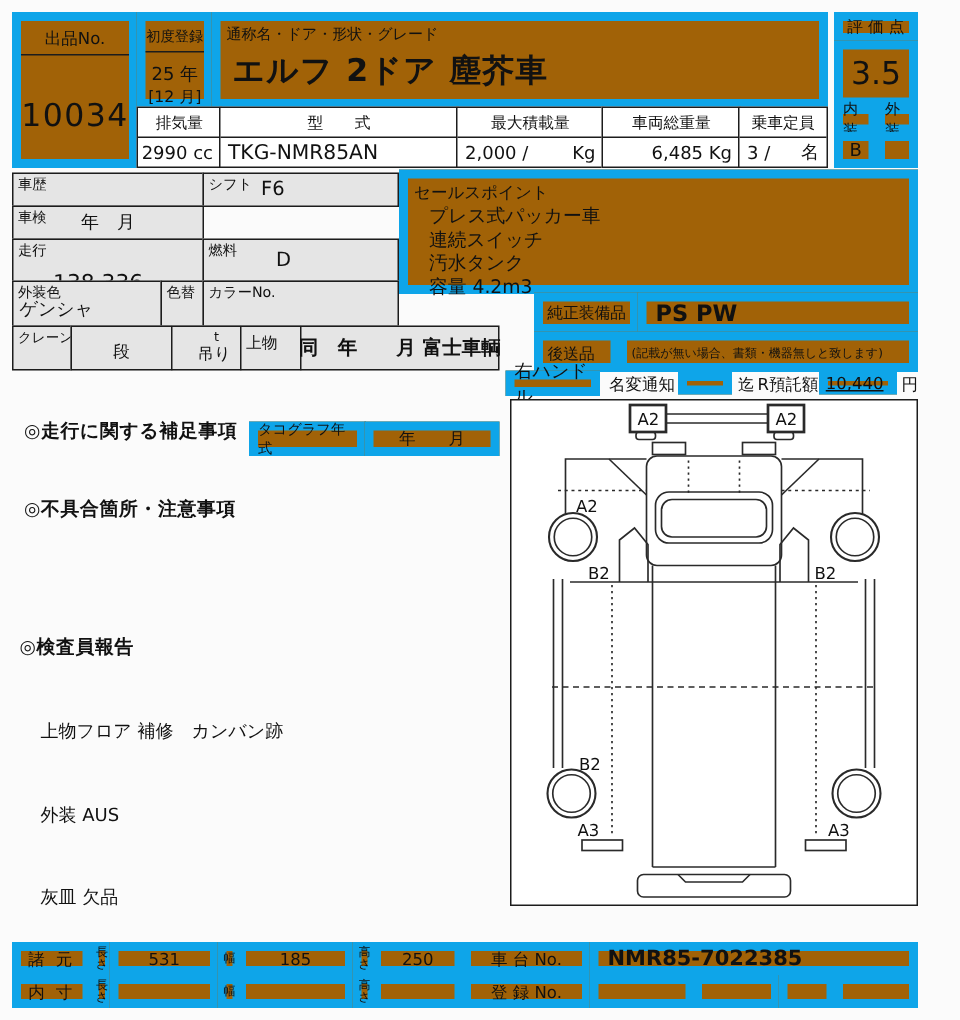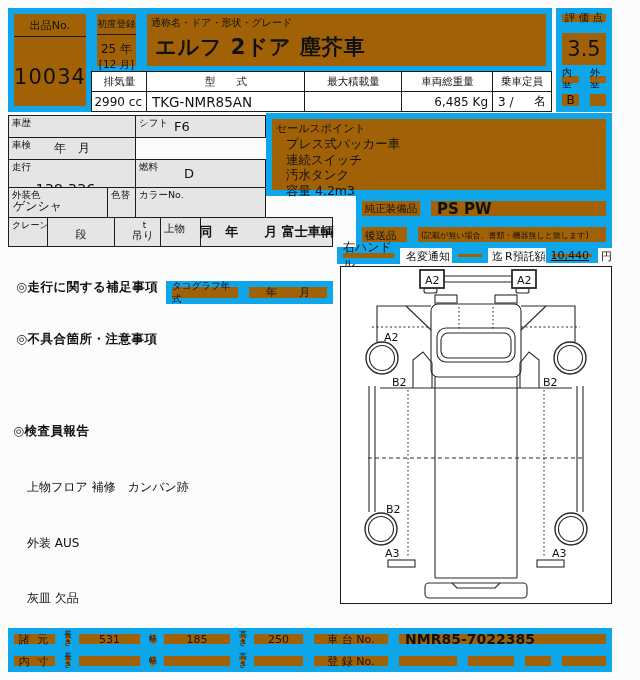--- a/index.html
+++ b/index.html
@@ -51,20 +51,24 @@
   <div class="hcell" style="left:91px;top:71px;width:57px;height:41px;">
     <div class="t">排気量</div>
     <div class="v" style="justify-content:flex-end;">2990 cc</div>
   </div>
   <div class="hcell" style="left:146px;top:71px;width:160px;height:41px;">
     <div class="t">型　　式</div>
     <div class="v" style="font-size:13.5px;">TKG-NMR85AN</div>
   </div>
   <div class="hcell" style="left:304px;top:71px;width:99px;height:41px;">
     <div class="t">最大積載量</div>
+    <div class="v" style="justify-content:space-between;">
+      <span>2,000 /</span>
+      <span>Kg</span>
+    </div>
   </div>
   <div class="hcell" style="left:401px;top:71px;width:93px;height:41px;">
     <div class="t">車両総重量</div>
     <div class="v" style="justify-content:flex-end;">6,485 Kg</div>
   </div>
   <div class="hcell" style="left:492px;top:71px;width:60px;height:41px;">
     <div class="t">乗車定員</div>
     <div class="v" style="justify-content:space-between;">
       <span>3 /</span>
       <span>名</span>

